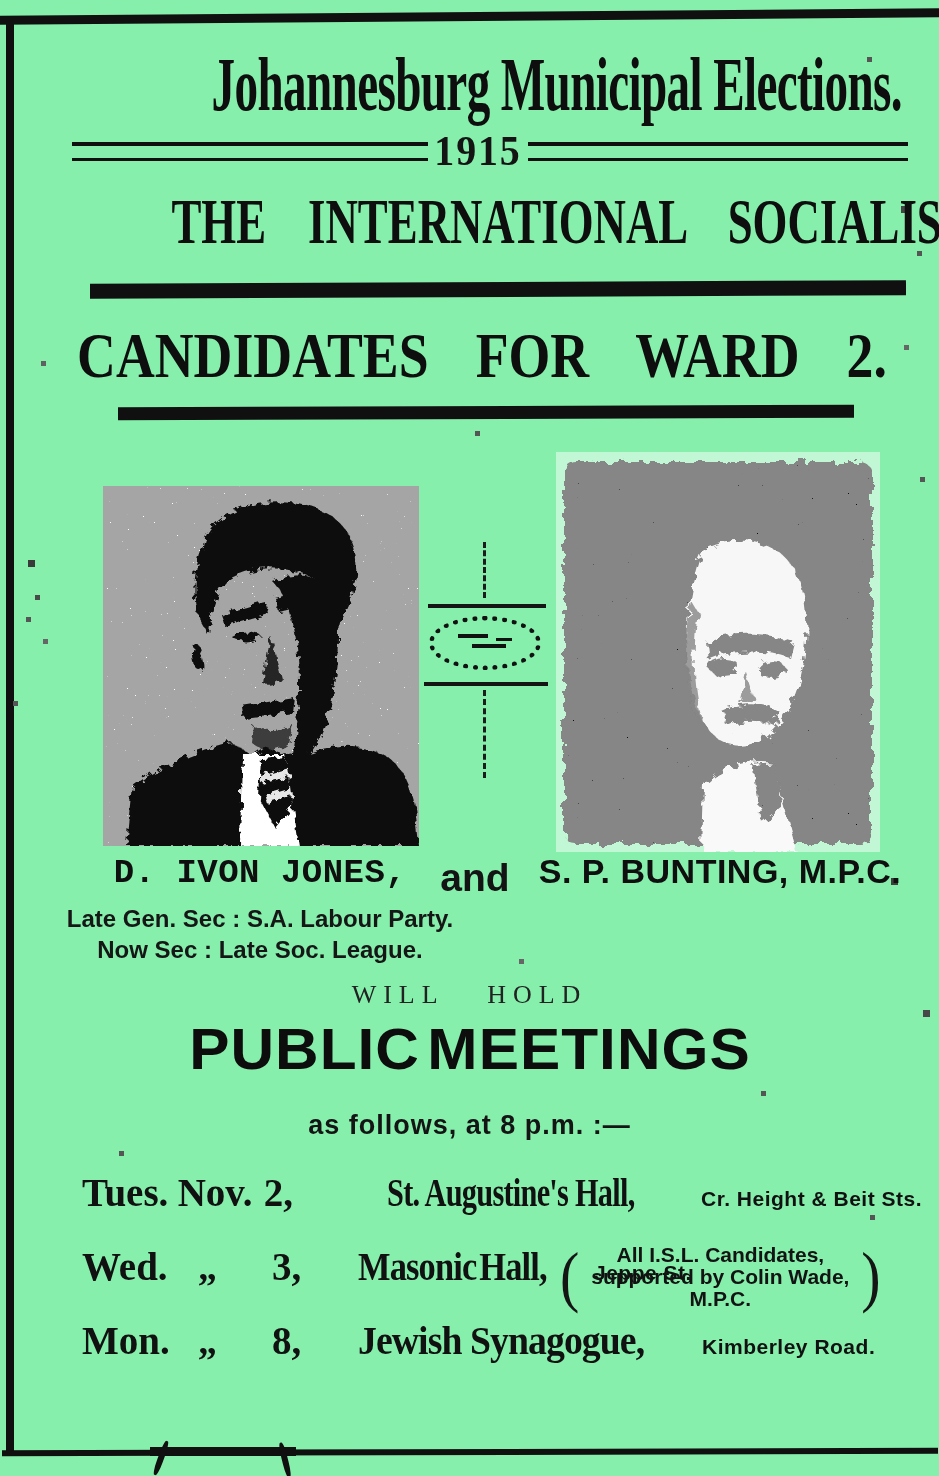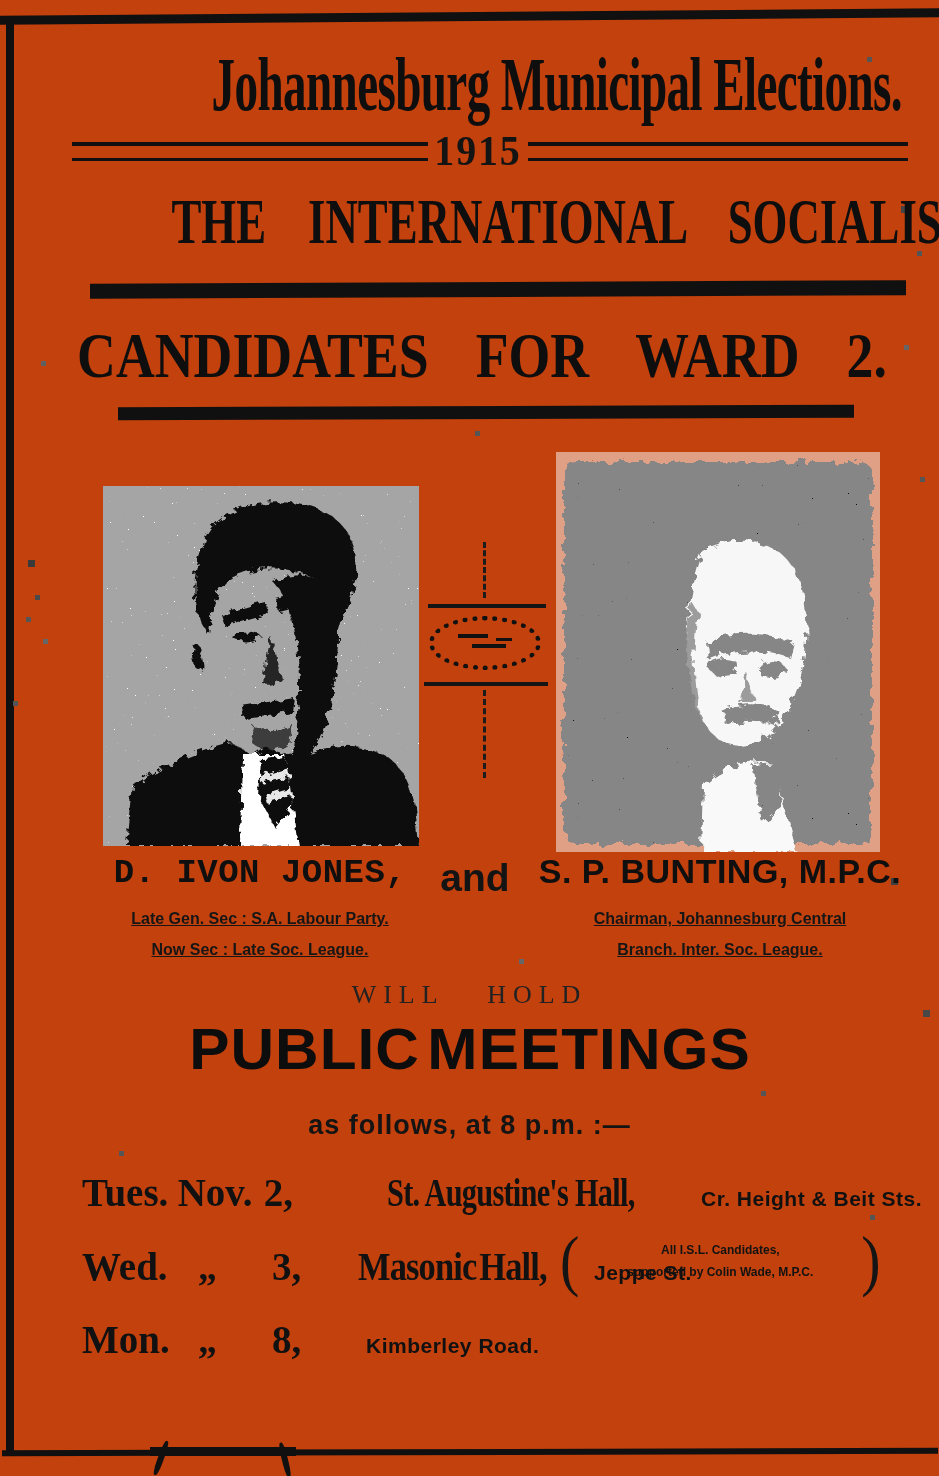--- a/index.html
+++ b/index.html
@@ -1,17 +1,17 @@
 <!DOCTYPE html>
 <html><head>
 <meta charset="utf-8">
 <style>
   html,body{margin:0;padding:0;background:#888;}
   #poster{
-    position:relative;width:939px;height:1476px;background:#c2410c;
+    position:relative;width:939px;height:1476px;background:#86efac;
     overflow:hidden;font-family:"Liberation Serif",serif;color:#141414;
   }
   .abs{position:absolute;line-height:1;}
   .centered{left:0;right:0;text-align:center;}
   .cx{display:inline-block;white-space:nowrap;}
 
   
   .ink{background:#101010;}
   .top-border{top:12px;left:-4px;width:950px;height:9px;transform:rotate(-0.45deg);}
   .left-border{top:16px;left:6px;width:8px;height:1440px;}
@@ -48,21 +48,21 @@
   .em-h1{top:62px;left:4px;width:118px;}
   .em-h2{top:140px;left:0px;width:124px;}
   .em-oval{position:absolute;top:74px;left:5px;width:112px;height:54px;border:5px dotted #111;border-radius:50%;box-sizing:border-box;}
   .em-dash{position:absolute;background:#111;}
 
   
   .name{font-family:"Liberation Sans",sans-serif;font-weight:bold;font-size:34px;color:#0f0f0f;letter-spacing:0.5px;}
   .name-left{top:856px;left:60px;width:400px;text-align:center;font-family:Liberation Mono, monospace;}
   .conj{top:858px;left:428px;width:94px;text-align:center;font-family:"Liberation Sans",sans-serif;font-weight:bold;font-size:39px;}
   .name-right{top:854px;left:520px;width:400px;text-align:center;}
-  .caption{font-family:"Liberation Sans",sans-serif;font-weight:bold;font-size:16px;line-height:31px;color:#161616;text-decoration:underline;}
+  .caption{font-family:"Liberation Sans",sans-serif;font-weight:bold;font-size:24px;line-height:31px;color:#161616;}
   .cap-left{top:903px;left:55px;width:410px;text-align:center;}
   .cap-right{top:903px;left:525px;width:390px;text-align:center;}
 
   
   .will-hold{top:982px;font-size:26px;letter-spacing:7px;word-spacing:30px;color:#222;}
   .pub-meet{top:1020px;font-family:"Liberation Sans",sans-serif;font-weight:bold;font-size:58px;color:#0d0d0d;}
   .pub-meet .cx{letter-spacing:1px;word-spacing:-10px;transform:scaleX(1.04);}
   .follows{top:1112px;font-family:"Liberation Sans",sans-serif;font-weight:bold;font-size:27px;letter-spacing:1px;color:#141414;}
 
   .mrow{left:82px;width:840px;display:flex;align-items:baseline;font-weight:bold;color:#111;}
@@ -74,21 +74,21 @@
   .col-month.ditto{font-size:38px;text-indent:16px;}
   .col-date{width:86px;font-size:39px;}
   .venue{font-size:41px;letter-spacing:-1px;overflow:visible;}
   .venue .cx{transform-origin:left bottom;}
   .v1{width:306px;margin-left:41px;} .v1 .cx{transform:scaleX(0.74);}
   .v2{width:228px;} .v2 .cx{transform:scaleX(0.84);word-spacing:-6px;}
   .v3{width:336px;} .v3 .cx{transform:scaleX(0.92);}
   .loc{font-family:"Liberation Sans",sans-serif;font-weight:bold;font-size:21px;letter-spacing:0.5px;margin-left:8px;white-space:nowrap;}
   .paren-group{position:absolute;left:478px;top:-14px;display:flex;align-items:center;}
   .big-paren{font-size:58px;font-weight:normal;transform:scaleY(1.15);color:#151515;}
-  .notes{width:278px;text-align:center;font-family:"Liberation Sans",sans-serif;font-weight:bold;font-size:12px;line-height:22px;color:#131313;margin:4px 2px;}
+  .notes{width:278px;text-align:center;font-family:"Liberation Sans",sans-serif;font-weight:bold;font-size:21px;line-height:22px;color:#131313;margin:12px 2px;}
 
   
   .specks{top:0;left:0;width:3px;height:3px;background:transparent;
     box-shadow:30px 562px 0 2px #3a3a3a, 36px 596px 0 1px #4a4a4a, 27px 618px 0 1px #555,
       44px 640px 0 1px #666, 903px 208px 0 2px #444, 918px 252px 0 1px #555,
       868px 58px 0 1px #555, 925px 1012px 0 2px #484848, 762px 1092px 0 1px #555,
       42px 362px 0 1px #606060, 921px 478px 0 1px #565656, 14px 702px 0 1px #555,
       893px 880px 0 2px #3f3f3f, 476px 432px 0 1px #555, 520px 960px 0 1px #666,
       120px 1152px 0 1px #555, 871px 1216px 0 1px #555, 905px 346px 0 1px #666;}
 </style>
@@ -196,24 +196,20 @@
   </div>
 
   <div class="abs name name-left">D. IVON JONES,</div>
   <div class="abs conj">and</div>
   <div class="abs name name-right">S. P. BUNTING, M.P.C.</div>
 
   <div class="abs caption cap-left">
     <div>Late Gen. Sec : S.A. Labour Party.</div>
     <div>Now Sec : Late  Soc. League.</div>
   </div>
-  <div class="abs caption cap-right">
-    <div>Chairman, Johannesburg Central</div>
-    <div>Branch. Inter. Soc. League.</div>
-  </div>
 
   <div class="abs centered will-hold">WILL HOLD</div>
   <div class="abs centered pub-meet">
     <span class="cx">PUBLIC MEETINGS</span>
   </div>
   <div class="abs centered follows">as follows, at 8 p.m. :—</div>
 
   <div class="abs mrow row1">
     <span class="col-day">Tues.</span>
     <span class="col-month">Nov.</span>
@@ -235,20 +231,21 @@
         <span>supported by Colin Wade, M.P.C.</span>
       </span>
       <span class="big-paren">)</span>
     </span>
   </div>
 
   <div class="abs mrow row3">
     <span class="col-day">Mon.</span>
     <span class="col-month ditto">„</span>
     <span class="col-date">8,</span>
+    <span class="venue v3"><span class="cx">Jewish Synagogue,</span></span>
     <span class="loc">Kimberley Road.</span>
   </div>
 
   <div class="abs ink bottom-rule"></div>
   <div class="abs ink bl-seg"></div>
   <div class="abs bl-mark" style="top:1440px;left:158px;transform:rotate(20deg);"></div>
   <div class="abs bl-mark" style="top:1442px;left:282px;transform:rotate(-14deg);"></div>
 
 </div>
 

